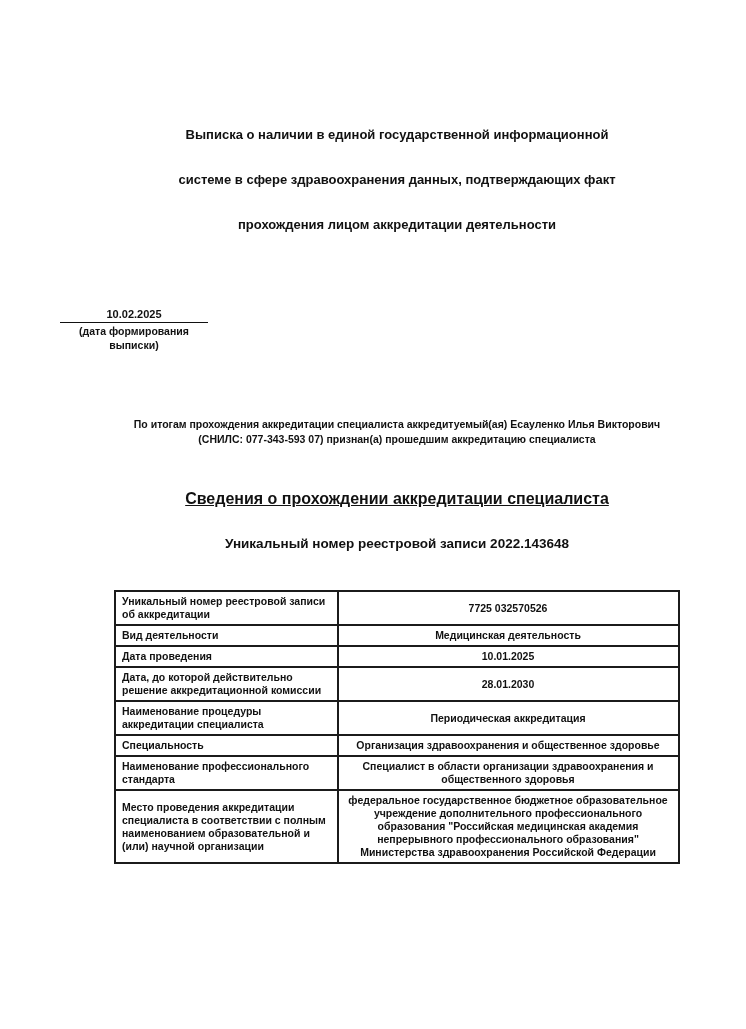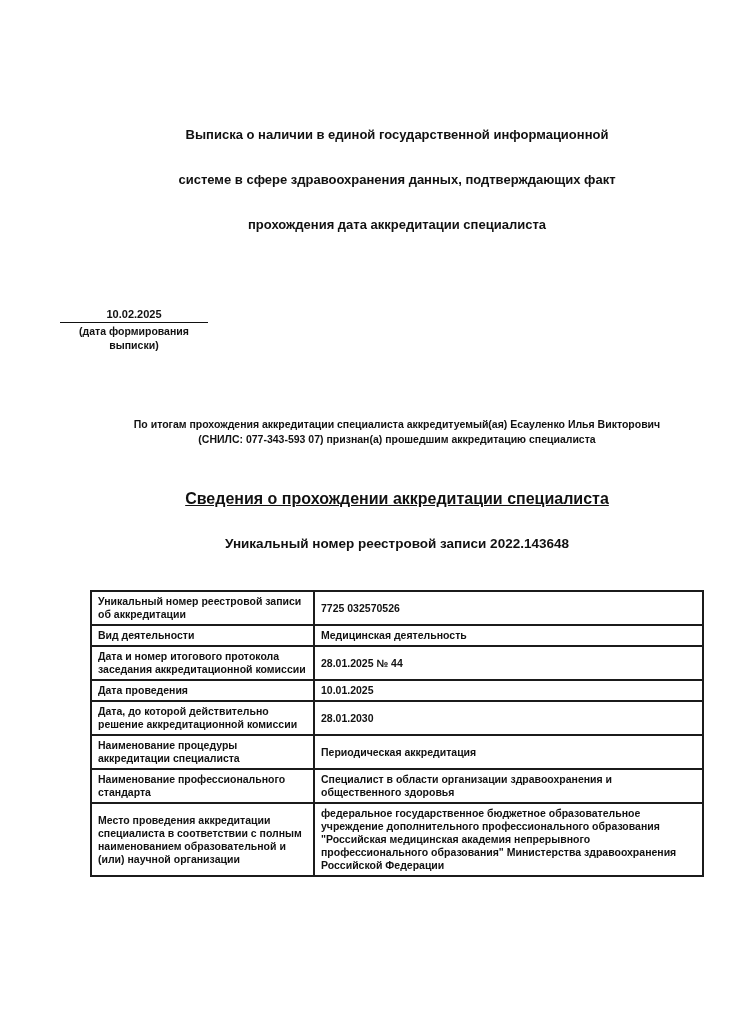--- a/index.html
+++ b/index.html
@@ -75,31 +75,31 @@
   table.accreditation-table td {
     border: 2px solid #1b1b1b;
     font-size: 10.5px;
     line-height: 13px;
     font-weight: bold;
     vertical-align: middle;
     padding: 3px 7px 3px 6px;
     word-wrap: break-word;
   }
   td.cell-label { width: 223px; }
-  td.cell-value { width: 389px; }
+  td.cell-value { width: 341px; text-align: center; }
 </style>
 </head>
 <body>
 
 <div class="doc-page">
 
   <div class="doc-title">
     <div>Выписка о наличии в единой государственной информационной</div>
     <div>системе в сфере здравоохранения данных, подтверждающих факт</div>
-    <div>прохождения дата аккредитации специалиста</div>
+    <div>прохождения лицом аккредитации деятельности</div>
   </div>
 
   <div class="date-block-row">
     <div class="date-block">
       <div class="date-value">10.02.2025</div>
       <div class="date-caption">(дата формирования выписки)</div>
     </div>
   </div>
 
   <div class="intro-paragraph">По итогам прохождения аккредитации специалиста аккредитуемый(ая) Есауленко Илья Викторович (СНИЛС: 077-343-593 07) признан(а) прошедшим аккредитацию специалиста</div>
@@ -112,34 +112,34 @@
     <tbody>
       <tr>
         <td class="cell-label">Уникальный номер реестровой записи об аккредитации</td>
         <td class="cell-value">7725 032570526</td>
       </tr>
       <tr>
         <td class="cell-label">Вид деятельности</td>
         <td class="cell-value">Медицинская деятельность</td>
       </tr>
       <tr>
-        <td class="cell-label">Дата и номер итогового протокола заседания аккредитационной комиссии</td>
-        <td class="cell-value">28.01.2025 № 44</td>
-      </tr>
-      <tr>
         <td class="cell-label">Дата проведения</td>
         <td class="cell-value">10.01.2025</td>
       </tr>
       <tr>
         <td class="cell-label">Дата, до которой действительно решение аккредитационной комиссии</td>
         <td class="cell-value">28.01.2030</td>
       </tr>
       <tr>
         <td class="cell-label">Наименование процедуры аккредитации специалиста</td>
         <td class="cell-value">Периодическая аккредитация</td>
+      </tr>
+      <tr>
+        <td class="cell-label">Специальность</td>
+        <td class="cell-value">Организация здравоохранения и общественное здоровье</td>
       </tr>
       <tr>
         <td class="cell-label">Наименование профессионального стандарта</td>
         <td class="cell-value">Специалист в области организации здравоохранения и общественного здоровья</td>
       </tr>
       <tr>
         <td class="cell-label">Место проведения аккредитации специалиста в соответствии с полным наименованием образовательной и (или) научной организации</td>
         <td class="cell-value">федеральное государственное бюджетное образовательное учреждение дополнительного профессионального образования "Российская медицинская академия непрерывного профессионального образования" Министерства здравоохранения Российской Федерации</td>
       </tr>
     </tbody>

